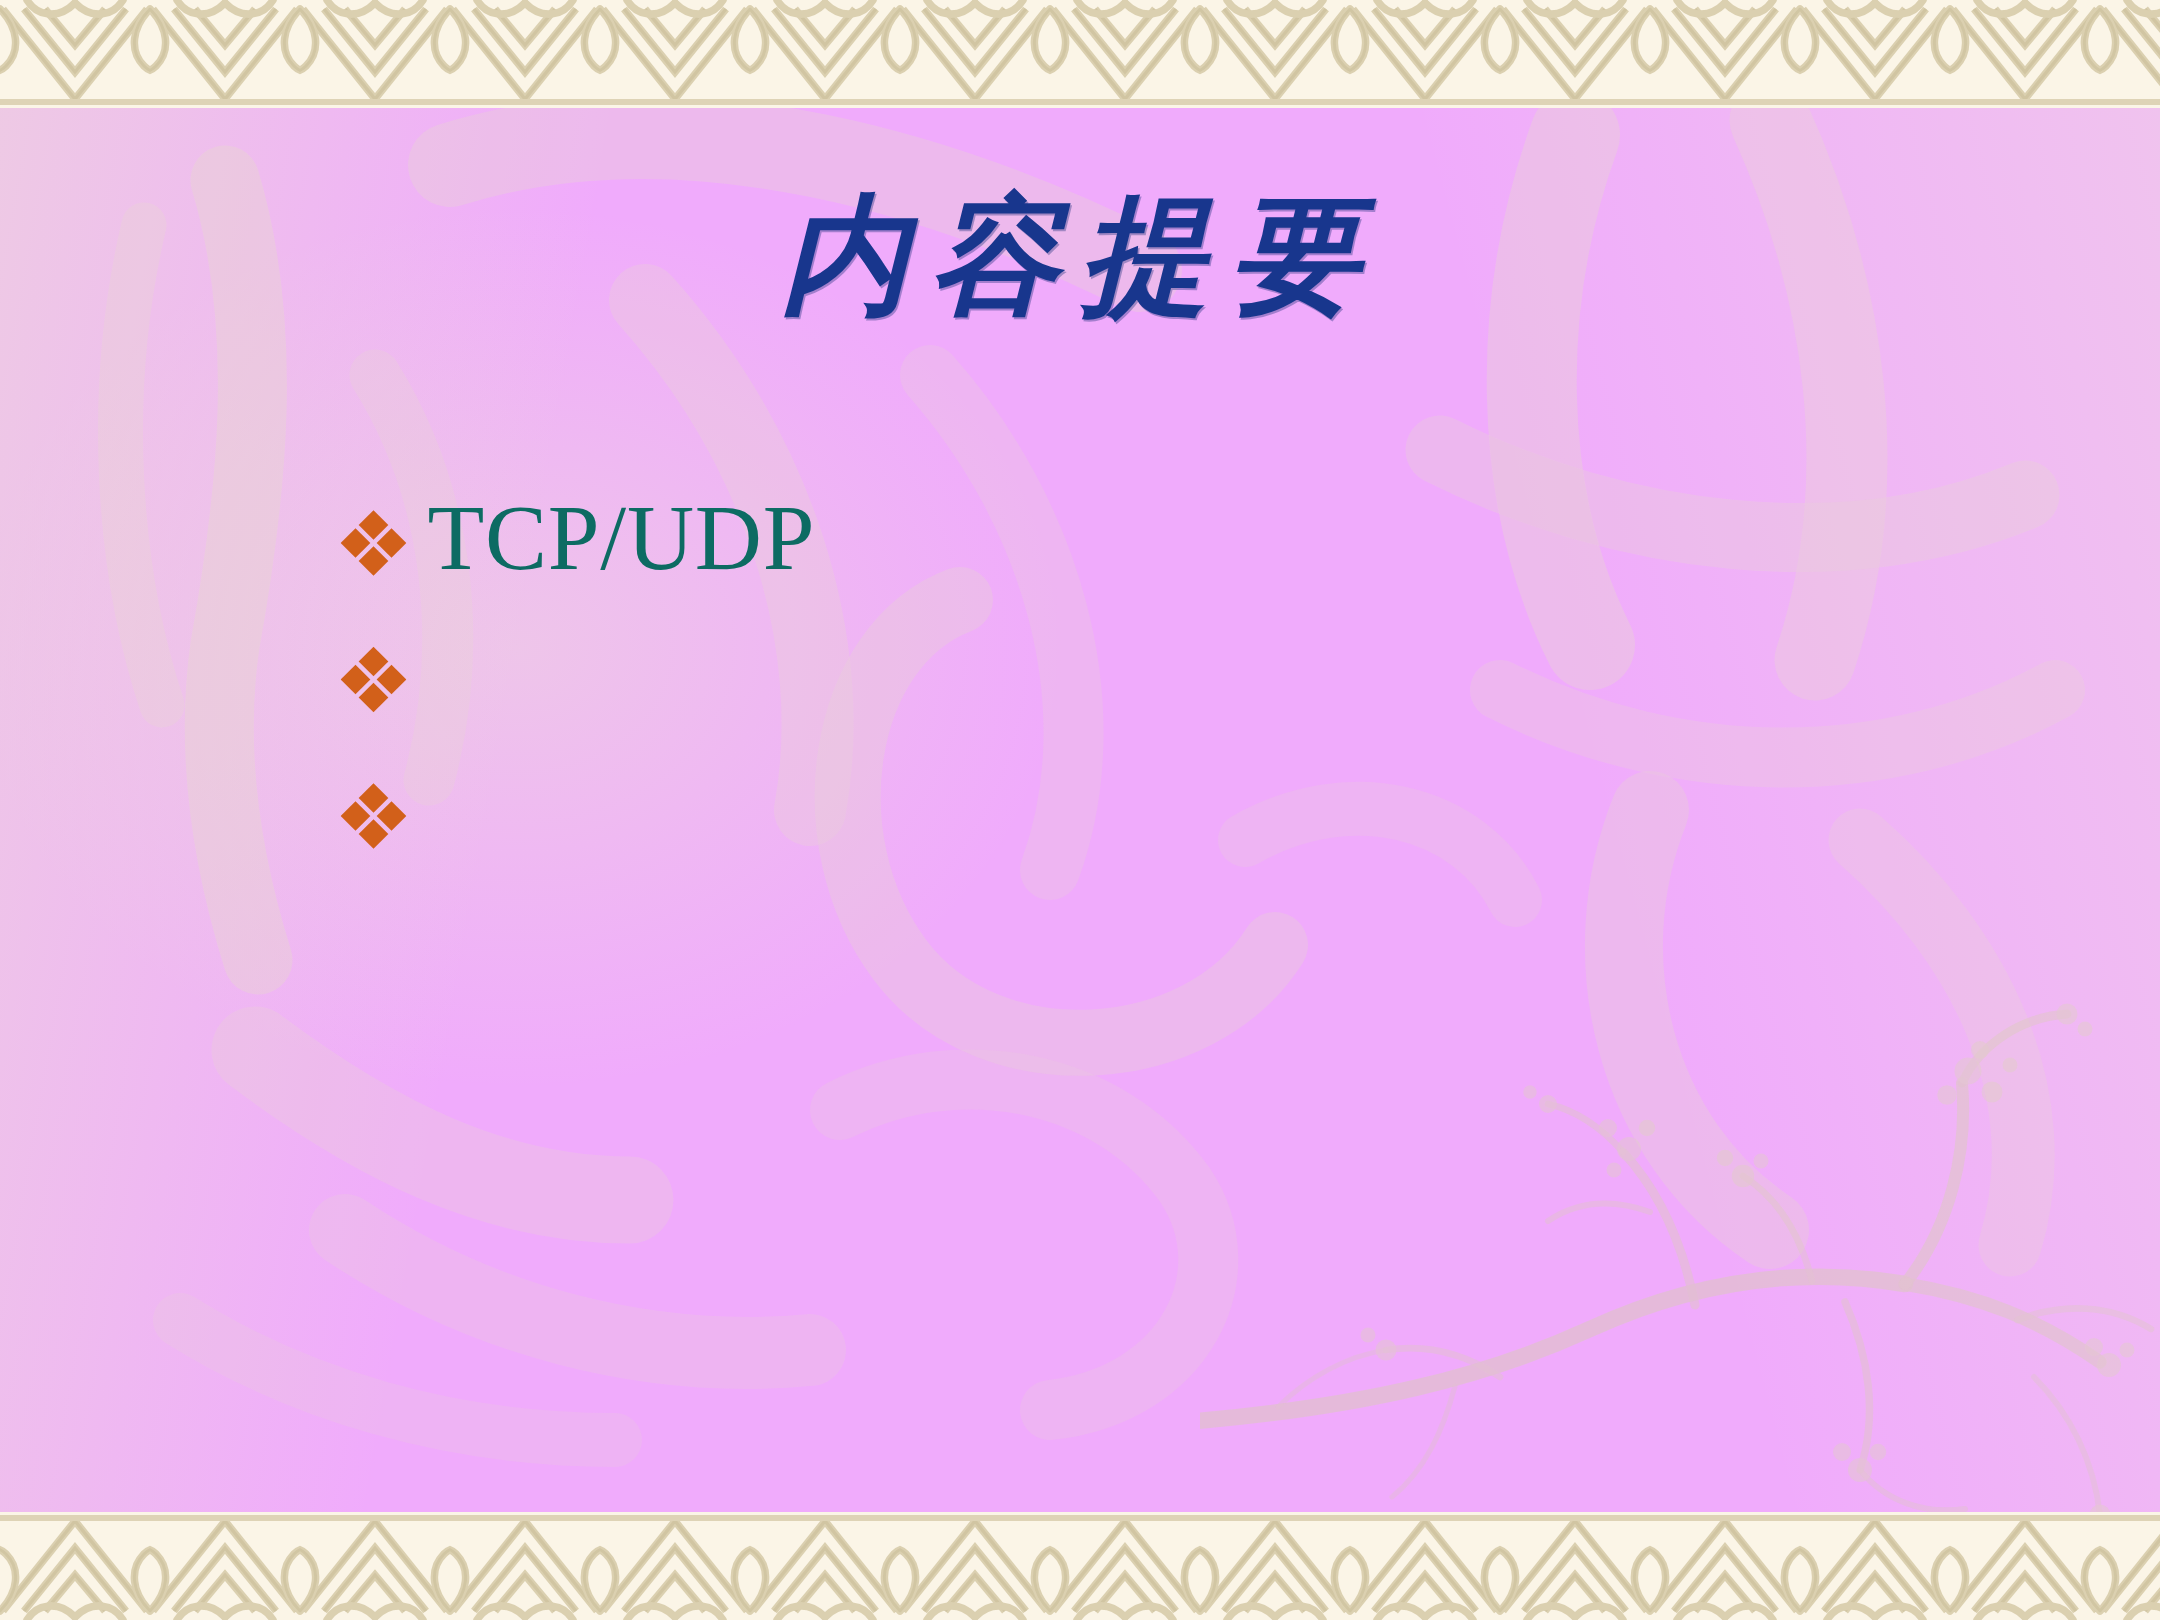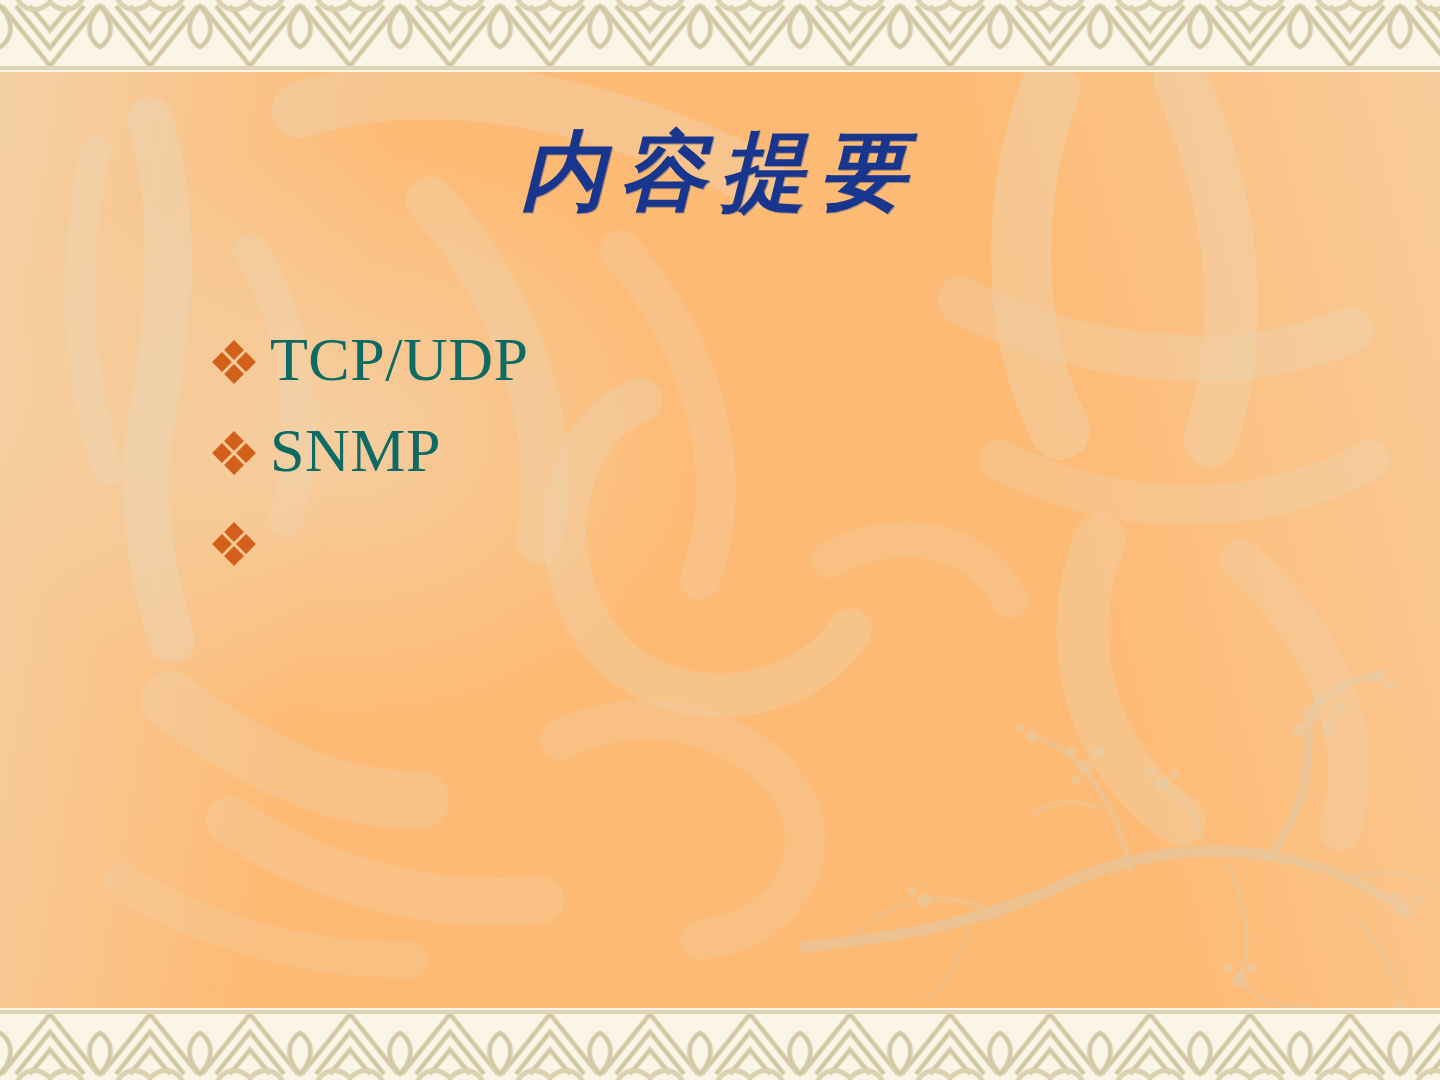--- a/index.html
+++ b/index.html
@@ -5,21 +5,21 @@
   html, body {
     margin: 0;
     padding: 0;
     background: #ffffff;
   }
   #slide {
     position: relative;
     width: 1440px;
     height: 1080px;
     overflow: hidden;
-    background: #fdba74;
+    background: #f0abfc;
     font-family: "Liberation Serif", "DejaVu Serif", serif;
   }
 
   
   .paper-shade {
     position: absolute;
     inset: 0;
     background:
       linear-gradient(100deg, rgba(236,228,208,0.55) 0%, rgba(252,246,232,0) 26%),
       linear-gradient(255deg, rgba(240,233,216,0.40) 0%, rgba(252,246,232,0) 30%),
@@ -80,21 +80,21 @@
     font-style: italic;
     letter-spacing: 14px;
     line-height: 1.05;
     white-space: nowrap;
     text-shadow: 1px 1px 0 rgba(20,44,118,0.35);
   }
 
   
   .bullets {
     position: absolute;
-    left: 212px;
+    left: 227px;
     top: 316px;
     width: 900px;
   }
   .bullet-row {
     display: flex;
     align-items: center;
     height: 91px;
   }
   .bullet-marker {
     flex: 0 0 auto;
@@ -273,21 +273,20 @@
       <span class="bullet-marker">
         <svg viewBox="0 0 44 44" xmlns="http://www.w3.org/2000/svg">
           <g fill="#d2601a">
             <rect x="15" y="3" width="14" height="14" transform="rotate(45 22 10)"></rect>
             <rect x="3" y="15" width="14" height="14" transform="rotate(45 10 22)"></rect>
             <rect x="27" y="15" width="14" height="14" transform="rotate(45 34 22)"></rect>
             <rect x="15" y="27" width="14" height="14" transform="rotate(45 22 34)"></rect>
           </g>
         </svg>
       </span>
-      <span class="bullet-label">SNMP</span>
     </div>
 
     <div class="bullet-row">
       <span class="bullet-marker">
         <svg viewBox="0 0 44 44" xmlns="http://www.w3.org/2000/svg">
           <g fill="#d2601a">
             <rect x="15" y="3" width="14" height="14" transform="rotate(45 22 10)"></rect>
             <rect x="3" y="15" width="14" height="14" transform="rotate(45 10 22)"></rect>
             <rect x="27" y="15" width="14" height="14" transform="rotate(45 34 22)"></rect>
             <rect x="15" y="27" width="14" height="14" transform="rotate(45 22 34)"></rect>

